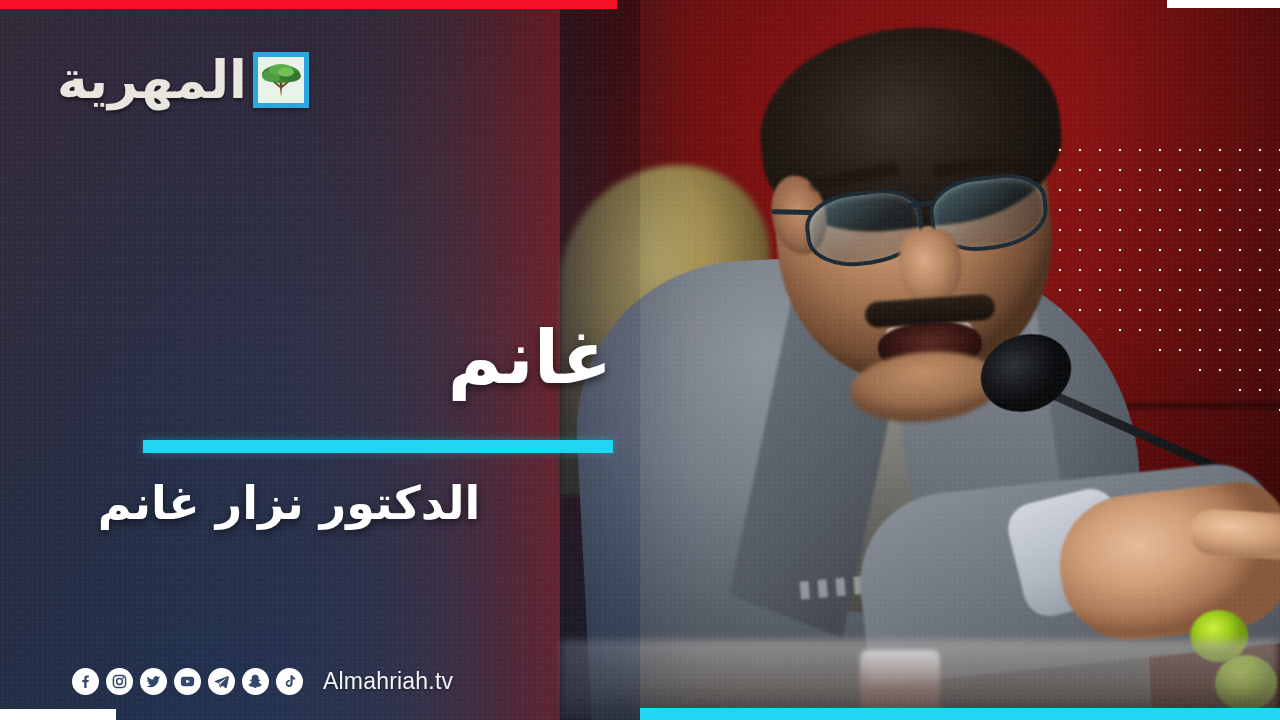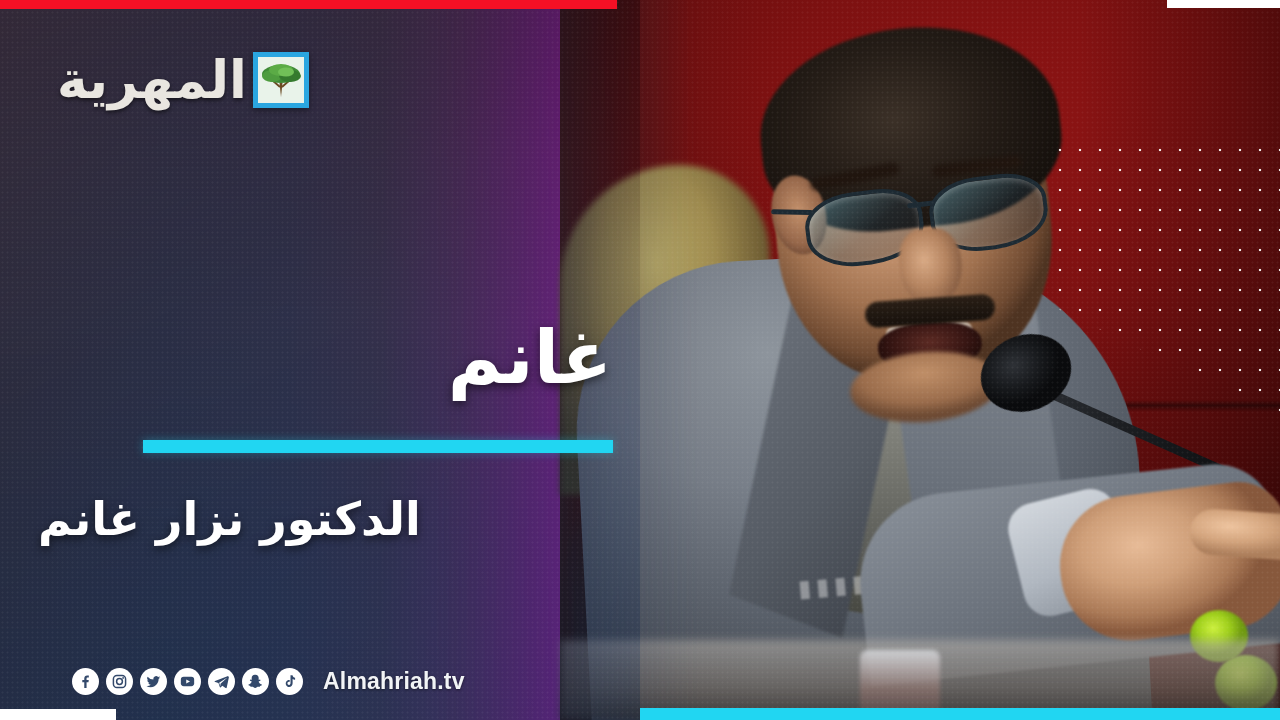--- a/index.html
+++ b/index.html
@@ -1,20 +1,20 @@
 <!DOCTYPE html>
 <html><head>
 <meta charset="utf-8">
 <style>
   html,body{margin:0;padding:0;background:#000;}
   body{width:1280px;height:720px;overflow:hidden;font-family:"Liberation Sans",sans-serif;}
 
   #stage{
     position:relative;width:1280px;height:720px;overflow:hidden;
-    background:#a21caf;
+    background:#b91c1c;
   }
 
   
   .photo-layer{position:absolute;inset:0;overflow:hidden;}
   .photo-bg{
     position:absolute;left:560px;top:0;width:720px;height:720px;
     background:
       radial-gradient(120% 90% at 62% 18%, #8e1414 0%, #7d1111 28%, #5e0c0c 58%, #380707 85%, #230404 100%);
   }
   
@@ -292,38 +292,37 @@
     padding-right:0;margin:0;
     text-shadow:0 3px 10px rgba(0,0,0,.55);
     letter-spacing:0px;
   }
   .divider{
     position:absolute;left:143px;top:440px;width:470px;height:13px;
     background:#21d6f2;
     box-shadow:0 0 10px rgba(33,214,242,.35);
   }
   .sub-title{
-    position:absolute;left:0;top:492px;width:578px;text-align:left;direction:rtl;
+    position:absolute;left:0;top:476px;width:578px;text-align:center;direction:rtl;
     font-family:"DejaVu Sans",sans-serif;
     font-size:46px;font-weight:700;color:#ffffff;line-height:1.2;
     text-shadow:0 3px 9px rgba(0,0,0,.55);
-    padding-left:38px;
   }
 
   
   .social{
     position:absolute;left:72px;top:668px;display:flex;align-items:center;gap:7px;
   }
   .sicon{
     width:27px;height:27px;border-radius:50%;background:#ffffff;
     display:flex;align-items:center;justify-content:center;flex:0 0 auto;
   }
   .sicon svg{width:17px;height:17px;display:block;}
   .handle{
-    margin-left:13px;color:#f2f4f6;font-size:23px;font-weight:700;
+    margin-left:13px;color:#f2f4f6;font-size:23px;font-weight:400;
     font-family:"Liberation Sans",sans-serif;letter-spacing:.2px;
     text-shadow:0 1px 3px rgba(0,0,0,.5);white-space:nowrap;
   }
 
   
   .bar-top-red{position:absolute;left:0;top:0;width:617px;height:9px;background:#f51025;}
   .bar-top-white{position:absolute;left:1167px;top:0;width:113px;height:8px;background:#ffffff;}
   .bar-bot-white{position:absolute;left:0;top:709px;width:116px;height:11px;background:#ffffff;}
   .bar-bot-cyan{position:absolute;left:640px;top:708px;width:640px;height:12px;background:#21d6f2;}
 </style>

